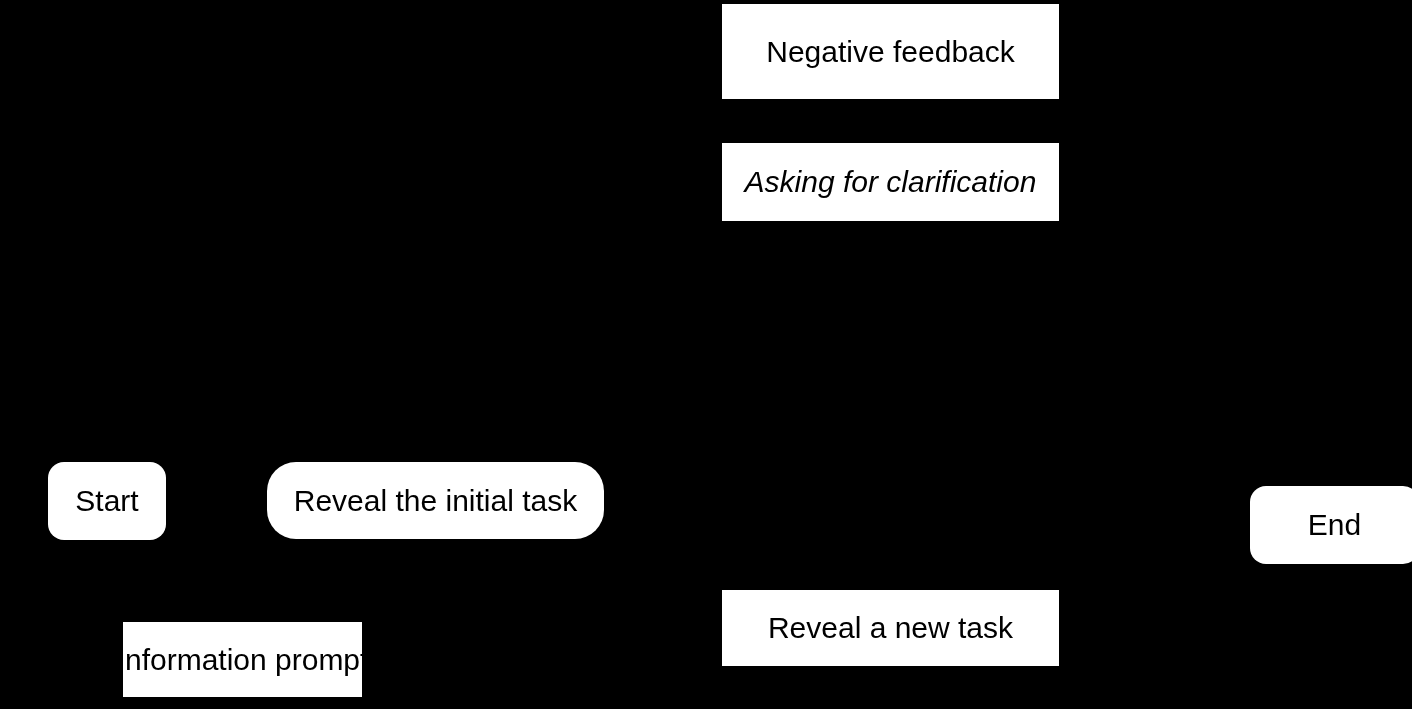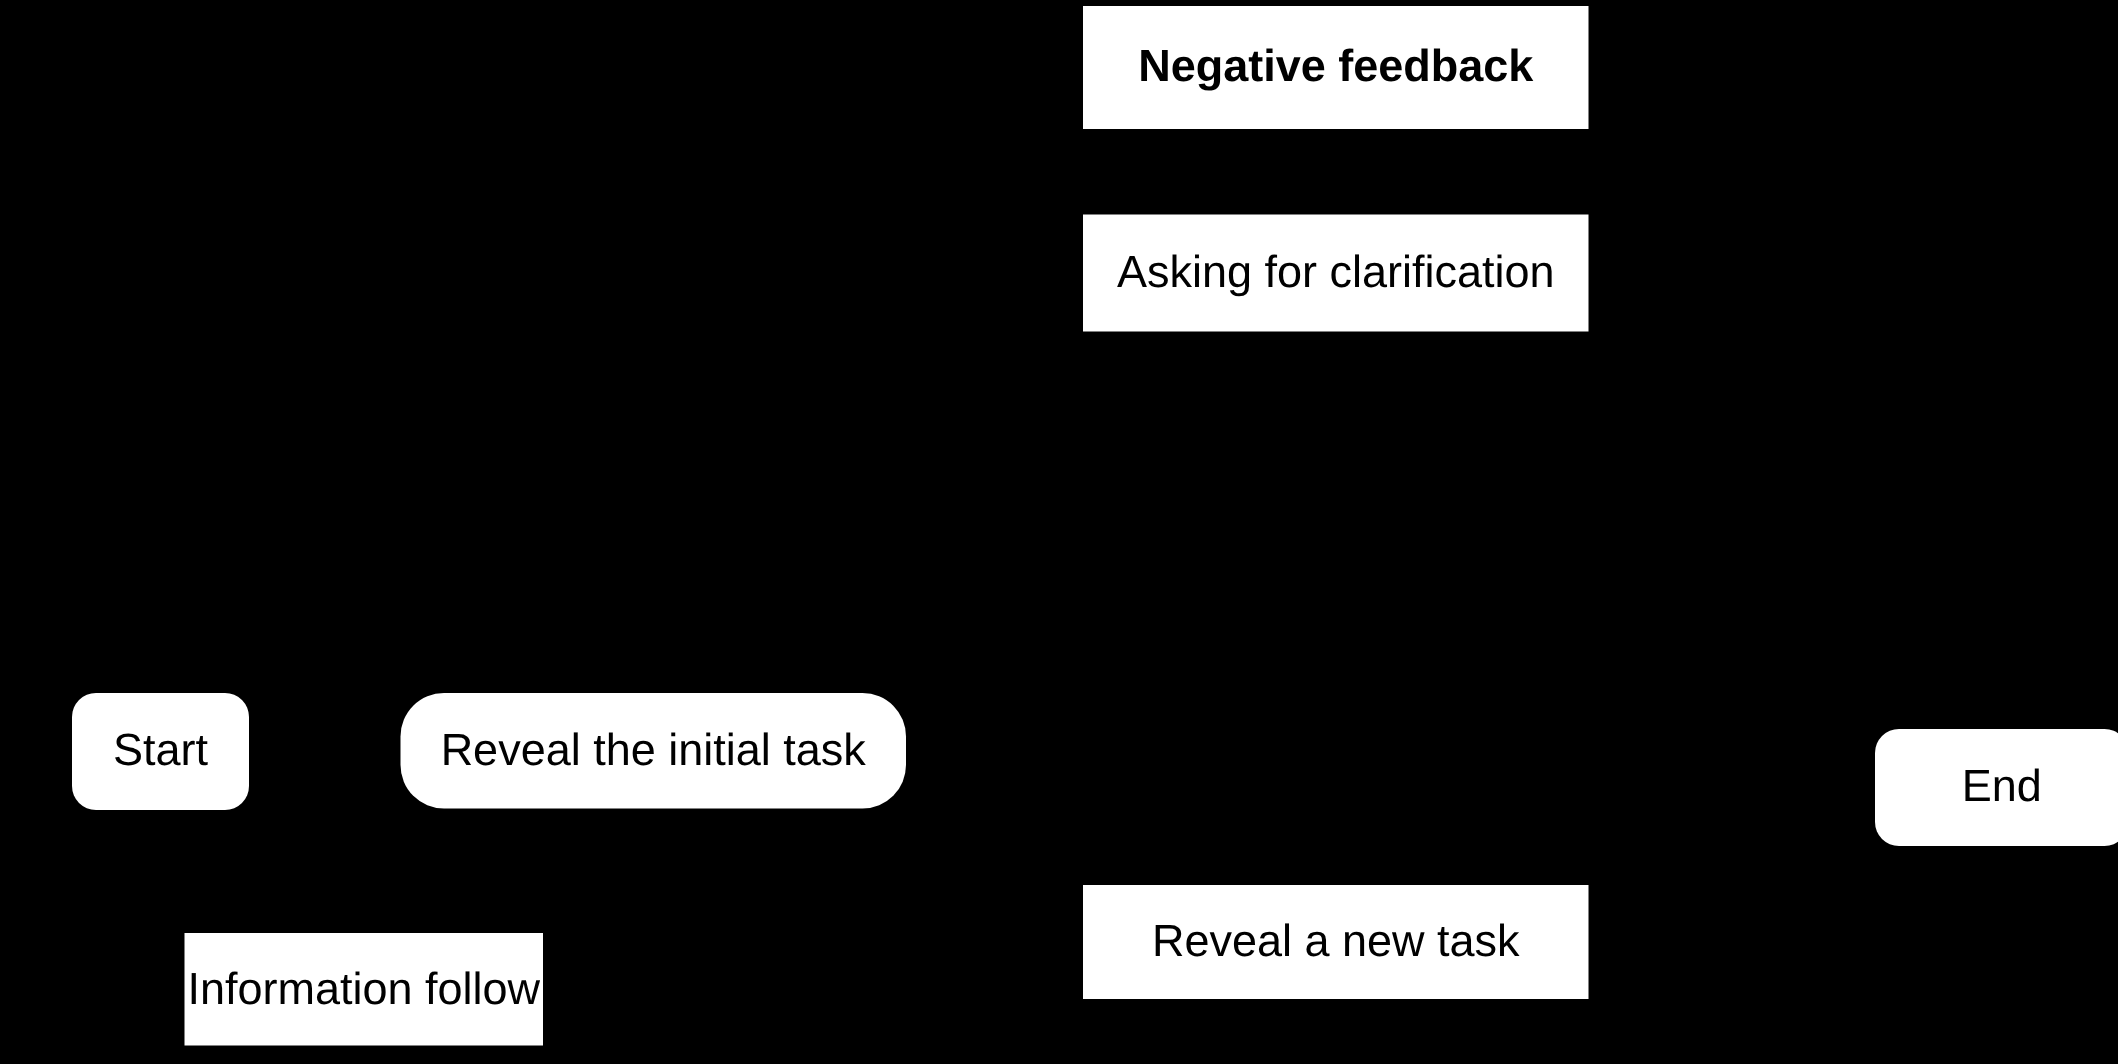--- a/index.html
+++ b/index.html
@@ -26,22 +26,22 @@
     line-height: 1;
     white-space: nowrap;
     text-align: center;
   }
   .node.rounded {
     border-radius: 16px;
   }
   
   .n-start            { left: 4px;    top: 462px; width: 118px; height: 78px; margin-left: 44px; }
   .n-reveal-initial   { left: 267px;  top: 462px; width: 337px; height: 77px; border-radius: 29px; }
-  .n-negative         { left: 722px;  top: 4px;   width: 337px; height: 82px; font-weight: bold; }
-  .n-asking           { left: 722px;  top: 143px; width: 337px; height: 78px; }
+  .n-negative         { left: 722px;  top: 4px;   width: 337px; height: 95px; }
+  .n-asking           { left: 722px;  top: 143px; width: 337px; height: 78px; font-style: italic; }
   .n-iterative        { left: 722px;  top: 303px; width: 337px; height: 77px; }
   .n-refine           { left: 722px;  top: 462px; width: 337px; height: 77px; }
   .n-reveal-new       { left: 722px;  top: 590px; width: 337px; height: 76px; }
   .n-information      { left: 123px;  top: 622px; width: 239px; height: 75px; }
   .n-end              { left: 1250px; top: 486px; width: 169px; height: 78px; }
 </style>
 </head>
 <body>
 
 <div class="canvas">
@@ -51,17 +51,17 @@
   <div class="node n-reveal-initial">Reveal the initial task</div>
 
   <div class="node n-negative">Negative feedback</div>
 
   <div class="node n-asking">Asking for clarification</div>
 
 
 
   <div class="node n-reveal-new">Reveal a new task</div>
 
-  <div class="node n-information">Information follow</div>
+  <div class="node n-information">Information prompt</div>
 
   <div class="node rounded n-end">End</div>
 
 </div>
 
 </body></html>

